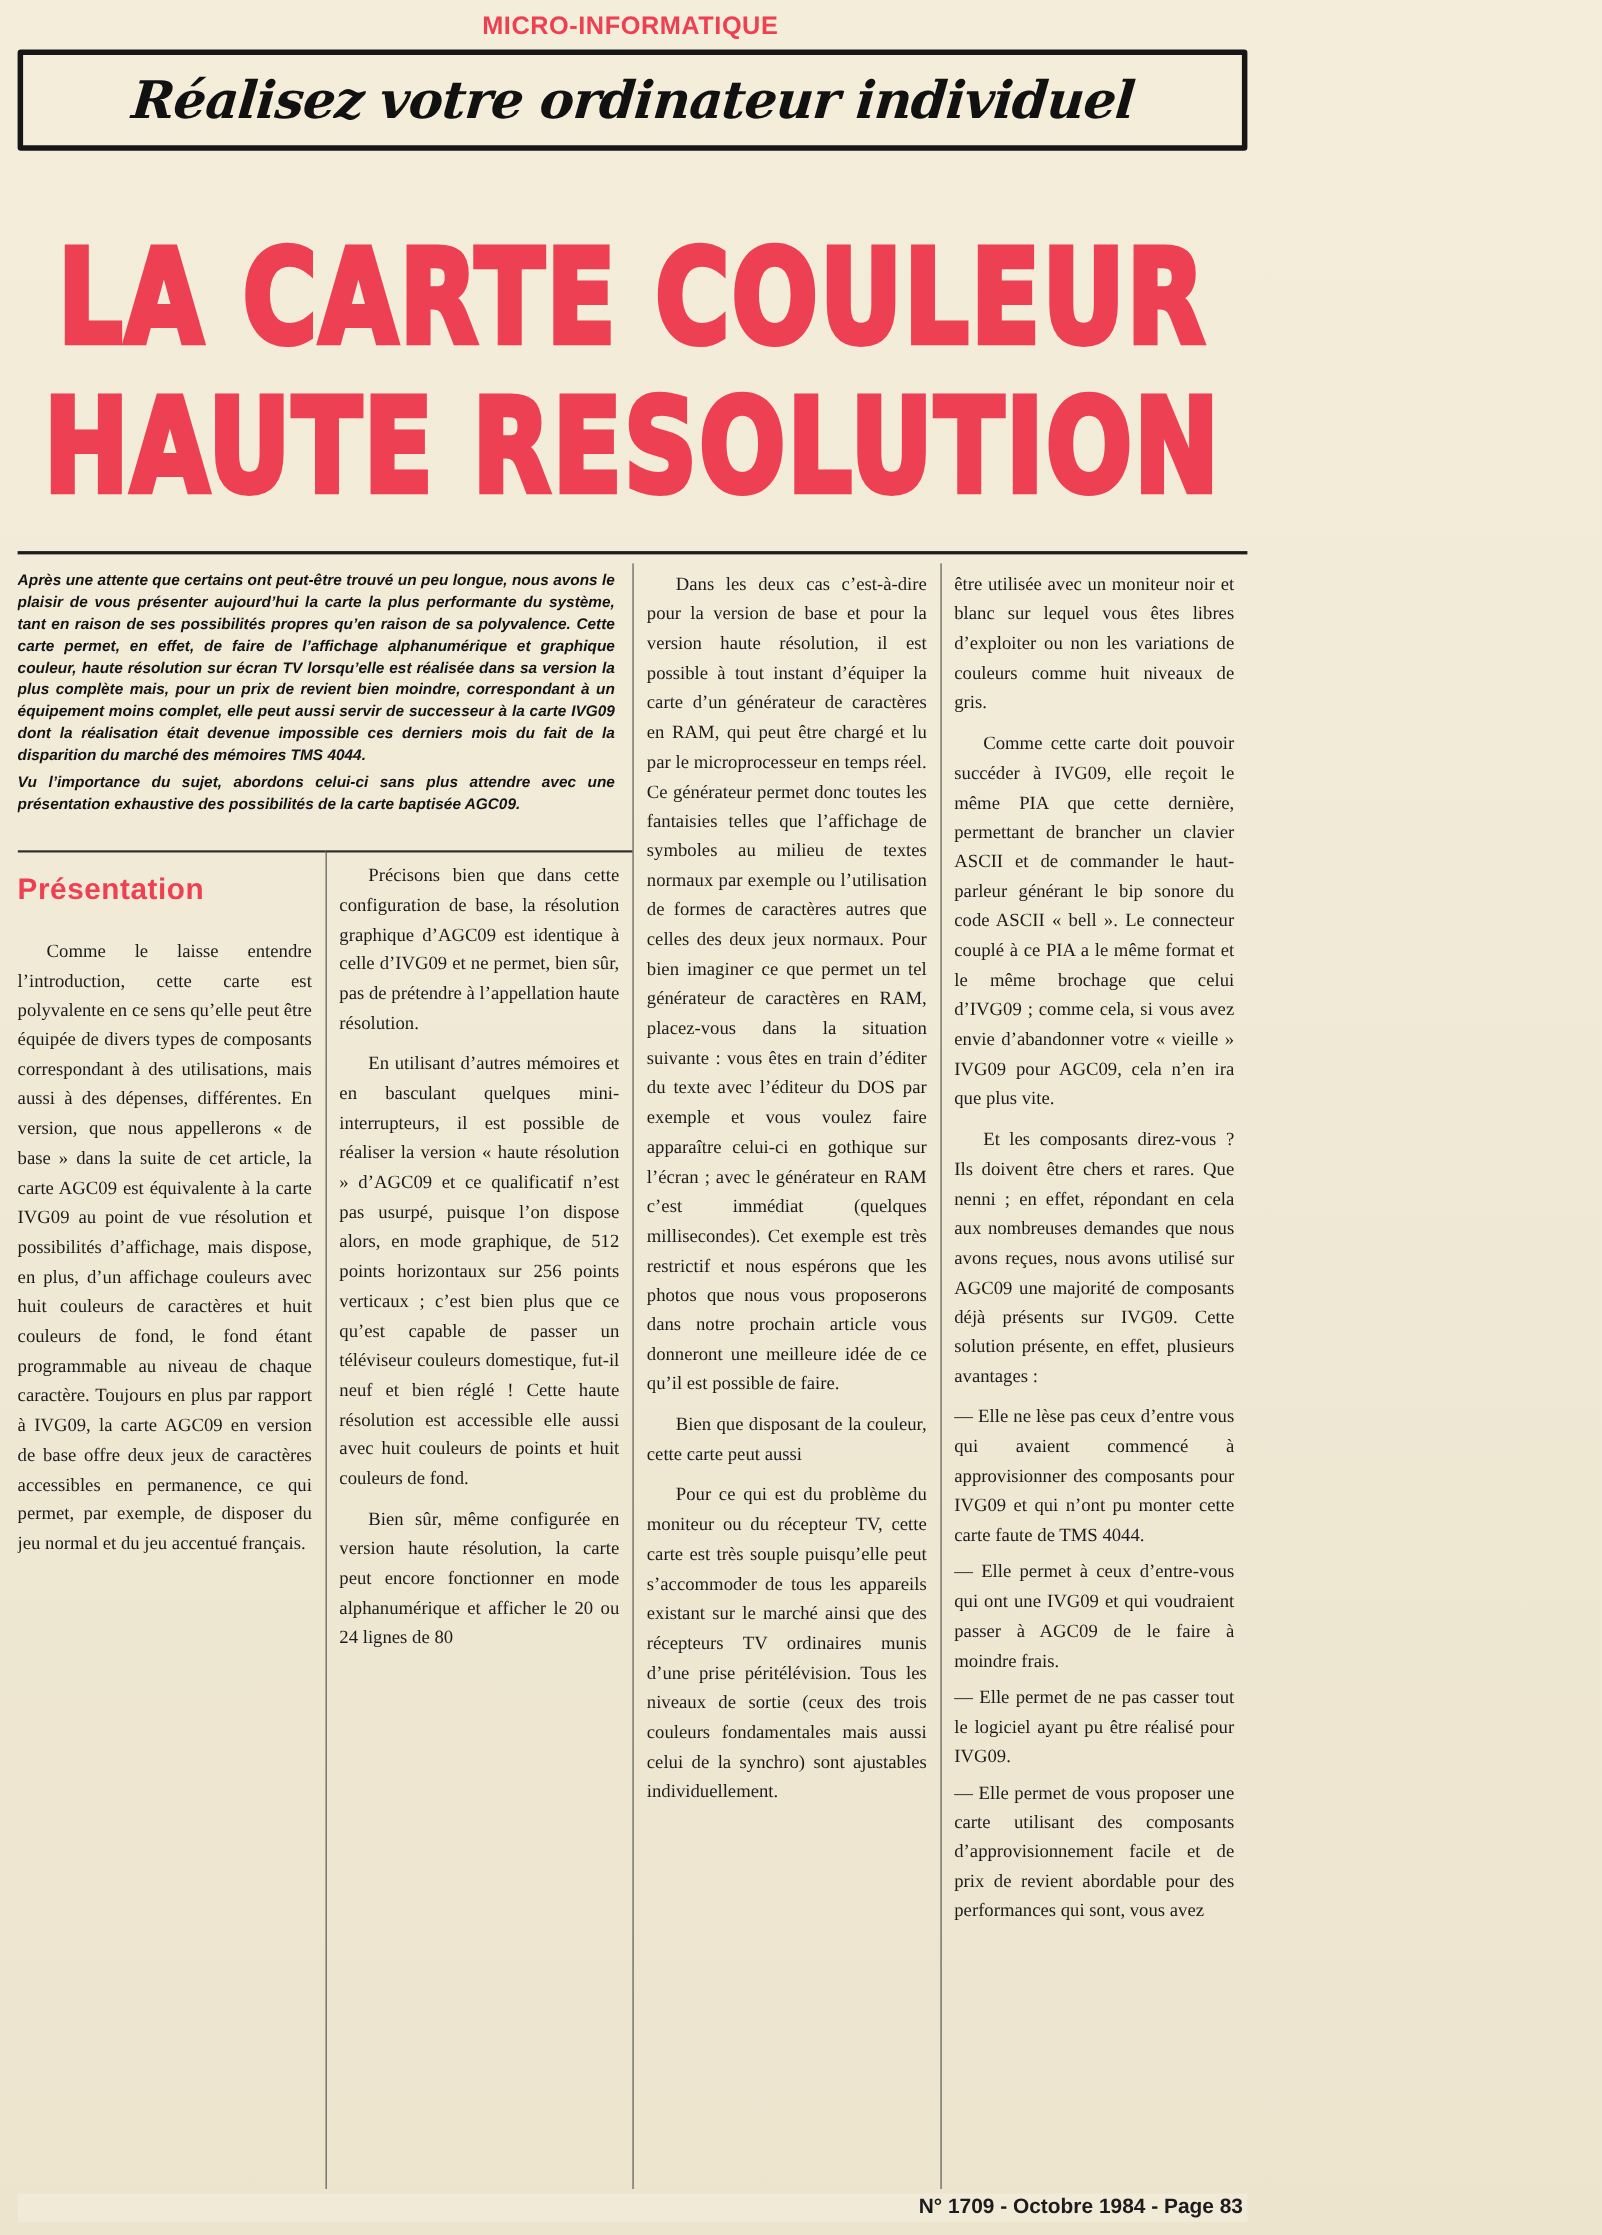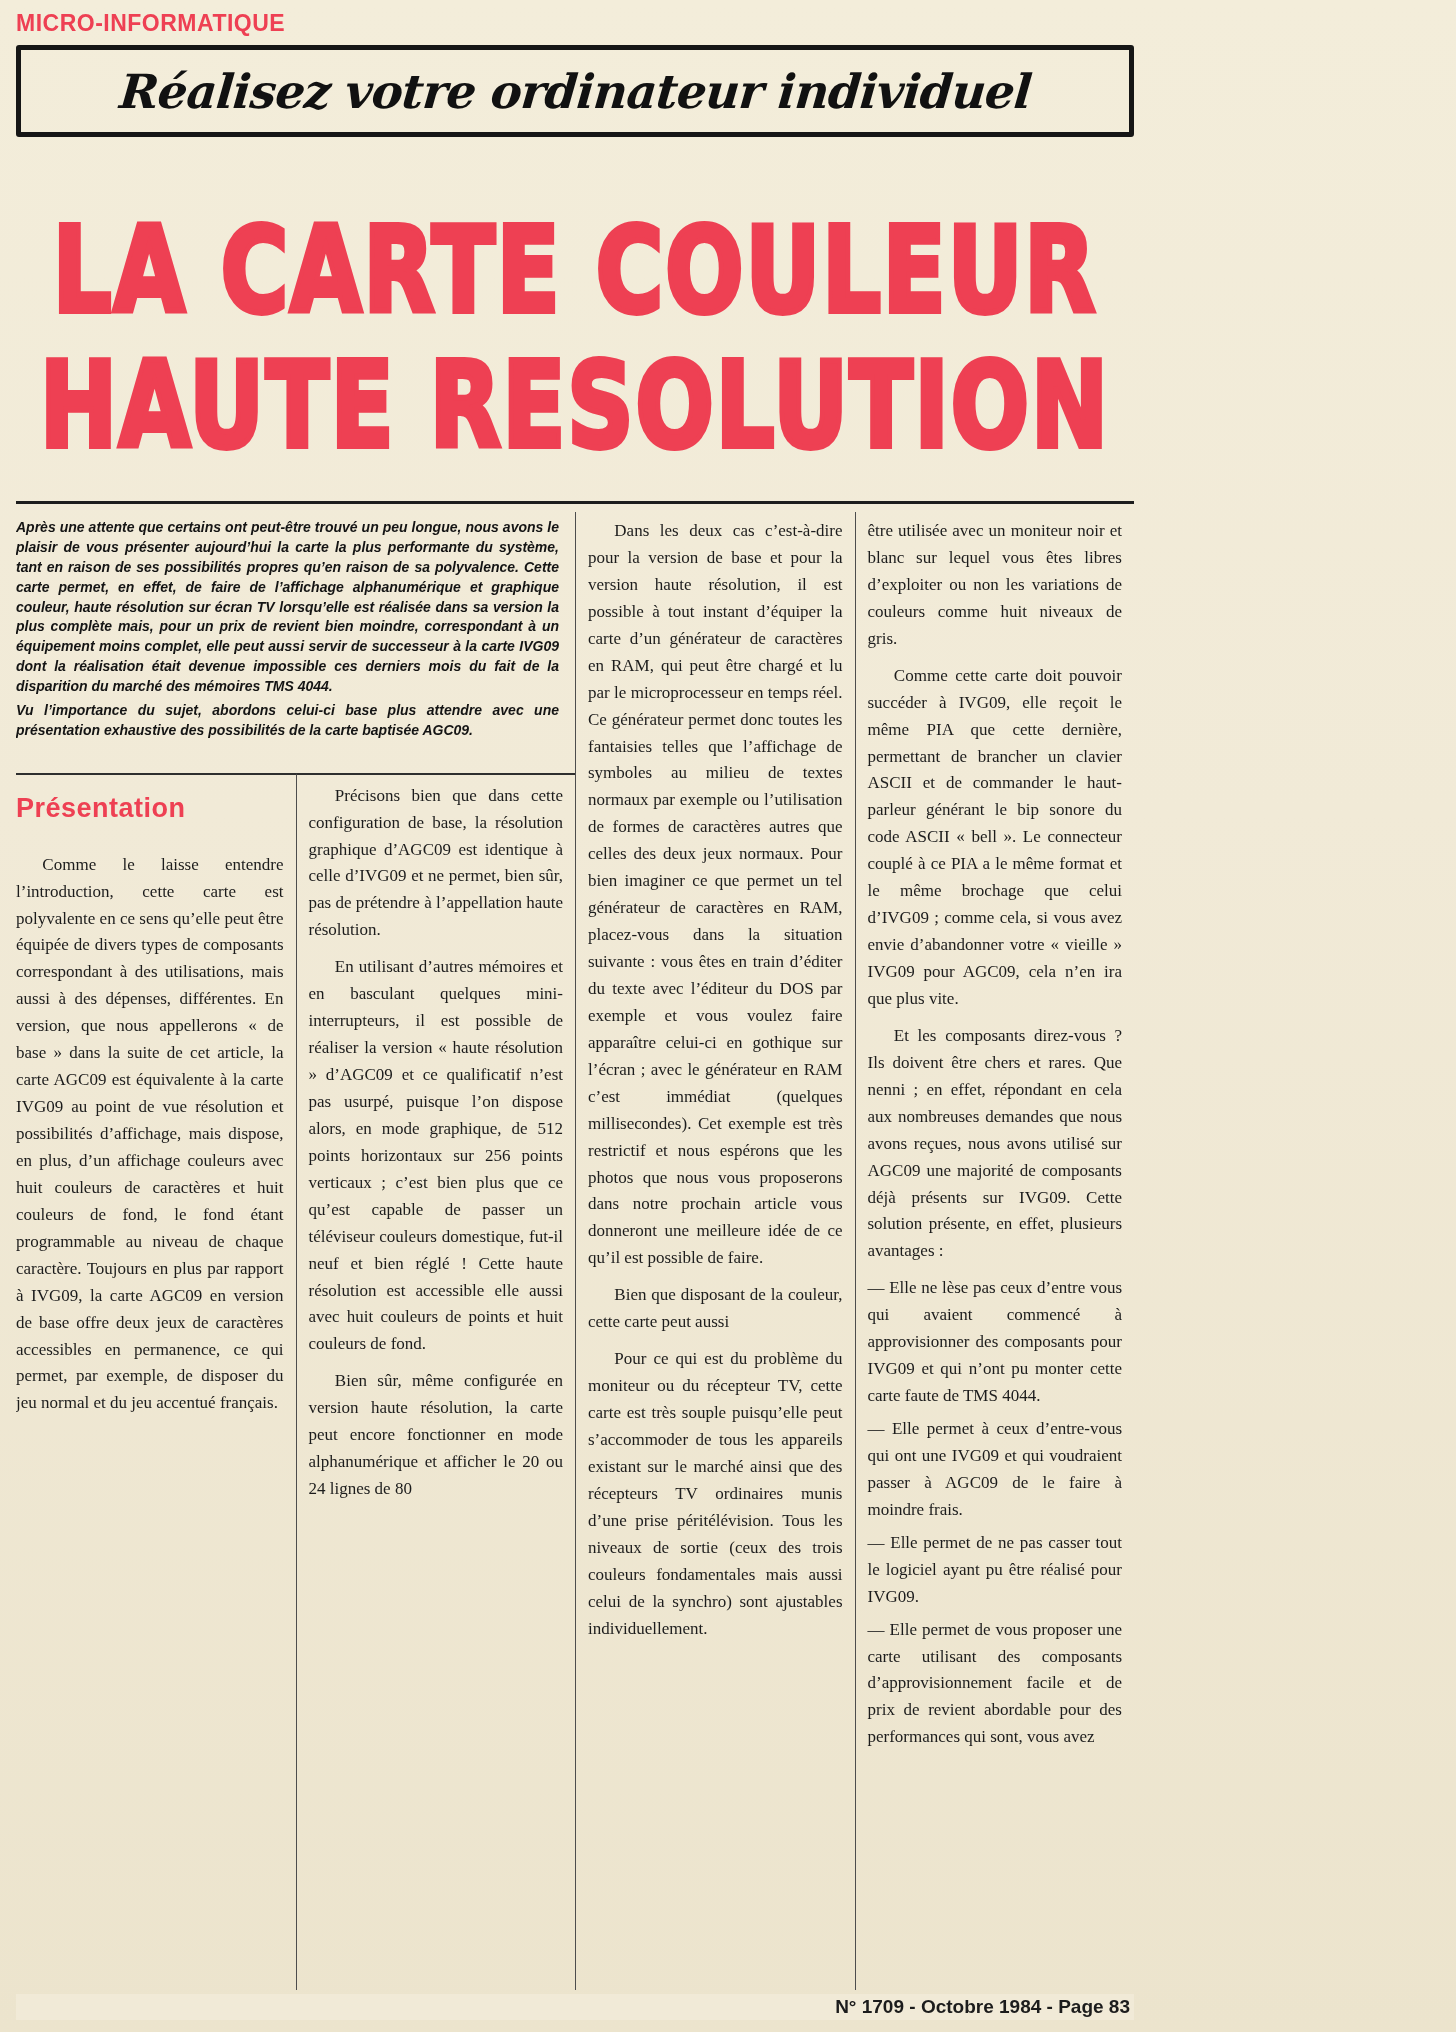--- a/index.html
+++ b/index.html
@@ -18,21 +18,21 @@
     position:relative;
     width:1456px;height:2032px;
     background:linear-gradient(180deg,#f3edda 0%,#f1ead7 40%,#ece4cd 100%);
     overflow:hidden;
   }
   .content{
     position:absolute;left:16px;top:10px;width:1118px;
   }
   
   .kicker{
-    text-align:left;
+    text-align:center;
     color:var(--accent);
     font-weight:bold;
     font-size:23px;
     letter-spacing:.5px;
     padding-right:4px;
   }
   
   .masthead{
     margin-top:8px;
     border:5px solid #161616;
@@ -137,21 +137,21 @@
       <span class="title-line">LA CARTE COULEUR</span>
       <span class="title-line">HAUTE RESOLUTION</span>
     </h1>
 
     <div class="rule"></div>
 
     <div class="grid">
 
       <div class="col intro">
         <p>Après une attente que certains ont peut-être trouvé un peu longue, nous avons le plaisir de vous présenter aujourd’hui la carte la plus performante du système, tant en raison de ses possibilités propres qu’en raison de sa polyvalence. Cette carte permet, en effet, de faire de l’affichage alphanumérique et graphique couleur, haute résolution sur écran TV lorsqu’elle est réalisée dans sa version la plus complète mais, pour un prix de revient bien moindre, correspondant à un équipement moins complet, elle peut aussi servir de successeur à la carte IVG09 dont la réalisation était devenue impossible ces derniers mois du fait de la disparition du marché des mémoires TMS 4044.</p>
-        <p>Vu l’importance du sujet, abordons celui-ci base plus attendre avec une présentation exhaustive des possibilités de la carte baptisée AGC09.</p>
+        <p>Vu l’importance du sujet, abordons celui-ci sans plus attendre avec une présentation exhaustive des possibilités de la carte baptisée AGC09.</p>
       </div>
 
       <div class="col colA body-text">
         <h2 class="section-heading">Présentation</h2>
         <p class="ind">Comme le laisse entendre l’introduction, cette carte est polyvalente en ce sens qu’elle peut être équipée de divers types de composants correspondant à des utilisations, mais aussi à des dépenses, différentes. En version, que nous appellerons « de base » dans la suite de cet article, la carte AGC09 est équivalente à la carte IVG09 au point de vue résolution et possibilités d’affichage, mais dispose, en plus, d’un affichage couleurs avec huit couleurs de caractères et huit couleurs de fond, le fond étant programmable au niveau de chaque caractère. Toujours en plus par rapport à IVG09, la carte AGC09 en version de base offre deux jeux de caractères accessibles en permanence, ce qui permet, par exemple, de disposer du jeu normal et du jeu accentué français.</p>
       </div>
 
       <div class="col colB body-text">
         <p class="ind">Précisons bien que dans cette configuration de base, la résolution graphique d’AGC09 est identique à celle d’IVG09 et ne permet, bien sûr, pas de prétendre à l’appellation haute résolution.</p>
         <p class="ind">En utilisant d’autres mémoires et en basculant quelques mini-interrupteurs, il est possible de réaliser la version « haute résolution » d’AGC09 et ce qualificatif n’est pas usurpé, puisque l’on dispose alors, en mode graphique, de 512 points horizontaux sur 256 points verticaux ; c’est bien plus que ce qu’est capable de passer un téléviseur couleurs domestique, fut-il neuf et bien réglé ! Cette haute résolution est accessible elle aussi avec huit couleurs de points et huit couleurs de fond.</p>

